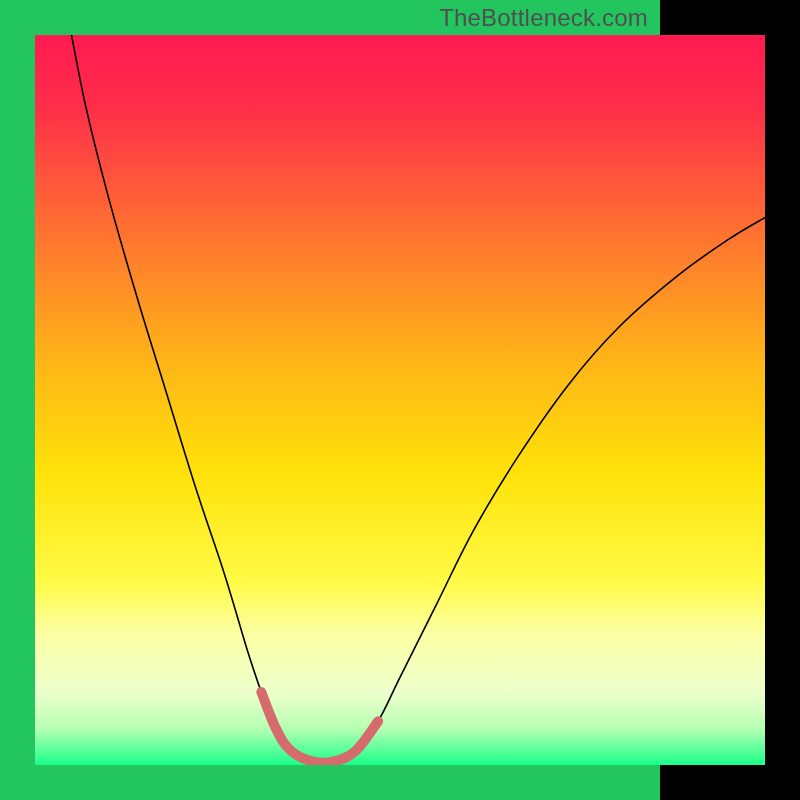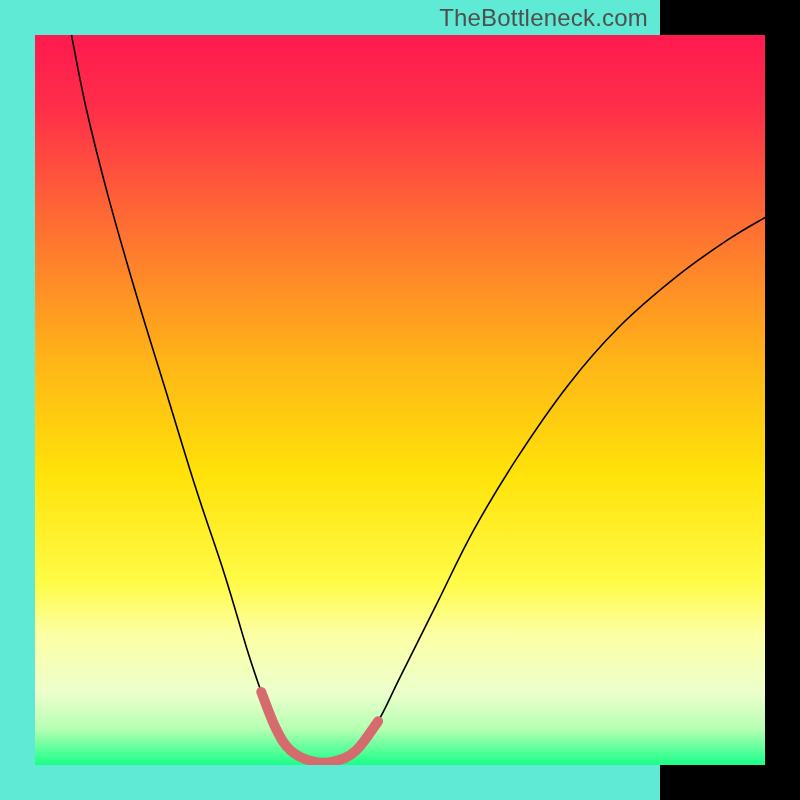--- a/index.html
+++ b/index.html
@@ -10,21 +10,21 @@
     background: #000;
     overflow: hidden;
     font-family: Arial, Helvetica, sans-serif;
   }
   .frame {
     position: absolute;
     top: 0;
     left: 0;
     width: 660px;
     height: 800px;
-    background: #5eead4;
+    background: #22c55e;
   }
   .watermark {
     position: absolute;
     top: 4px;
     right: 12px;
     color: #4f4f4f;
     font-size: 24px;
     font-weight: 500;
     letter-spacing: 0.2px;
     z-index: 10;

